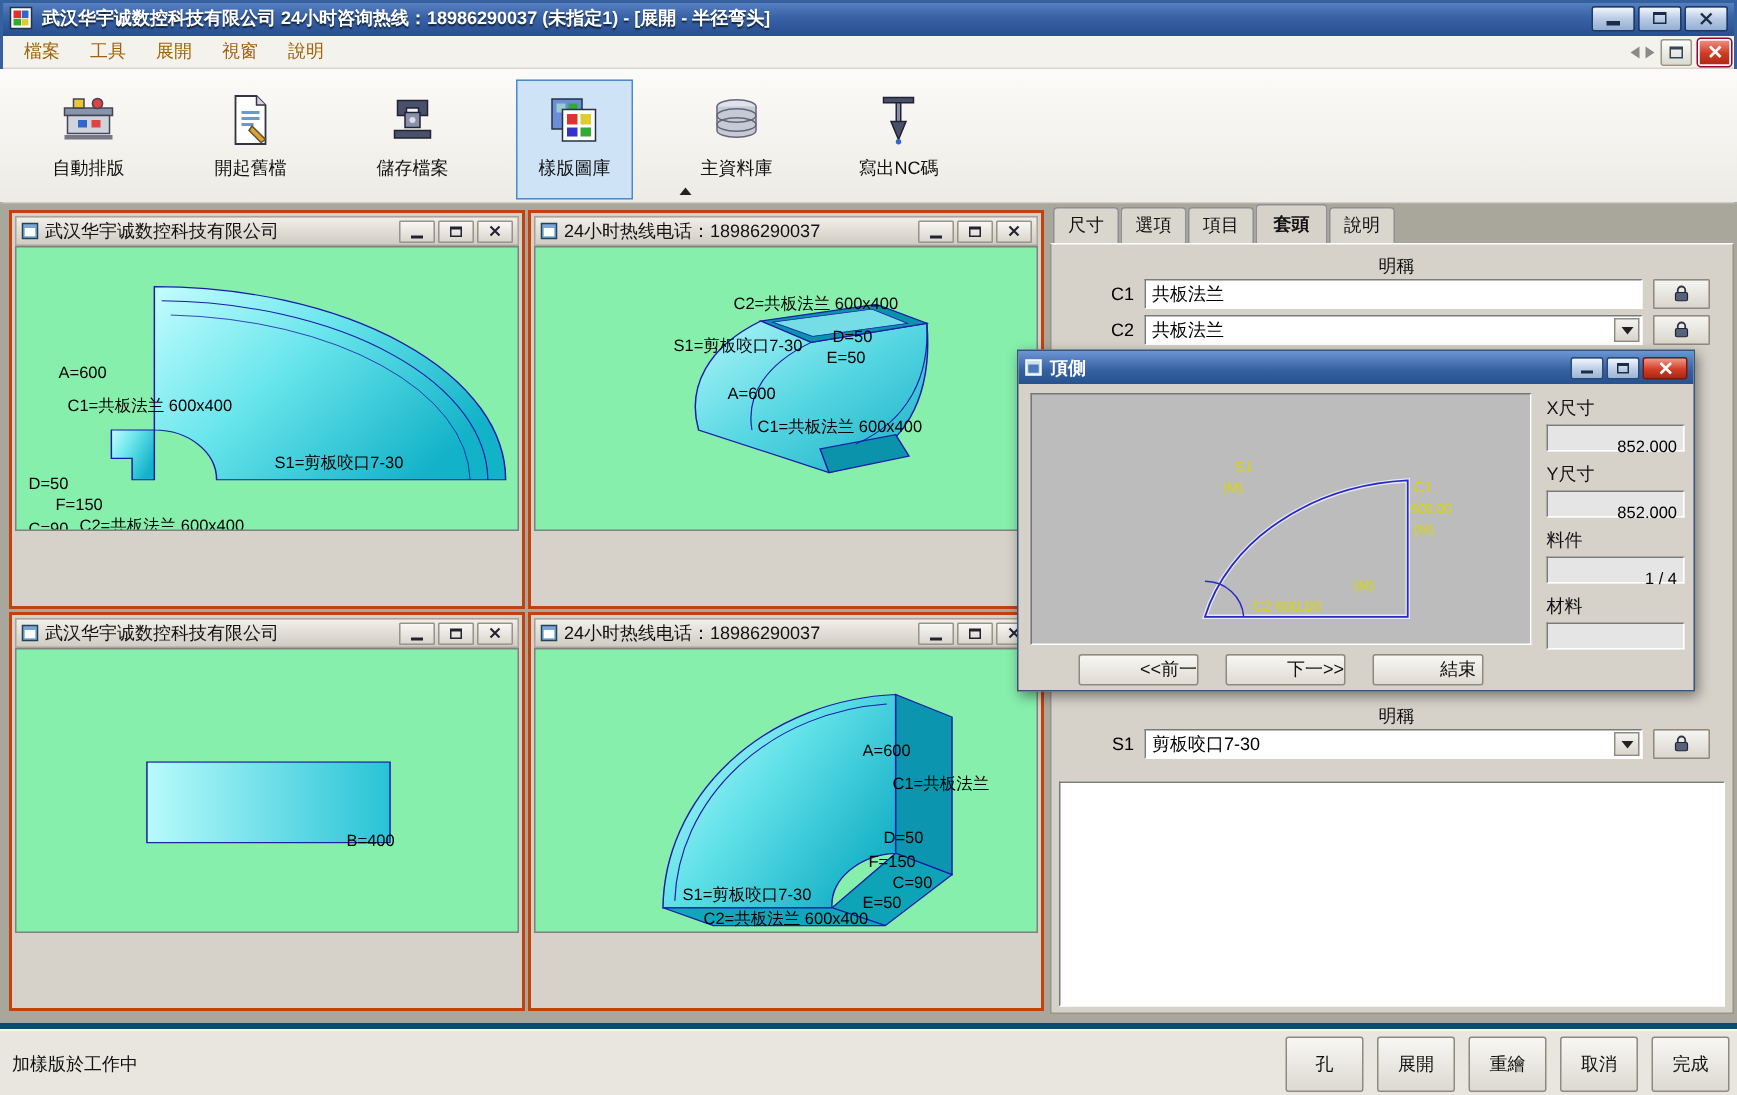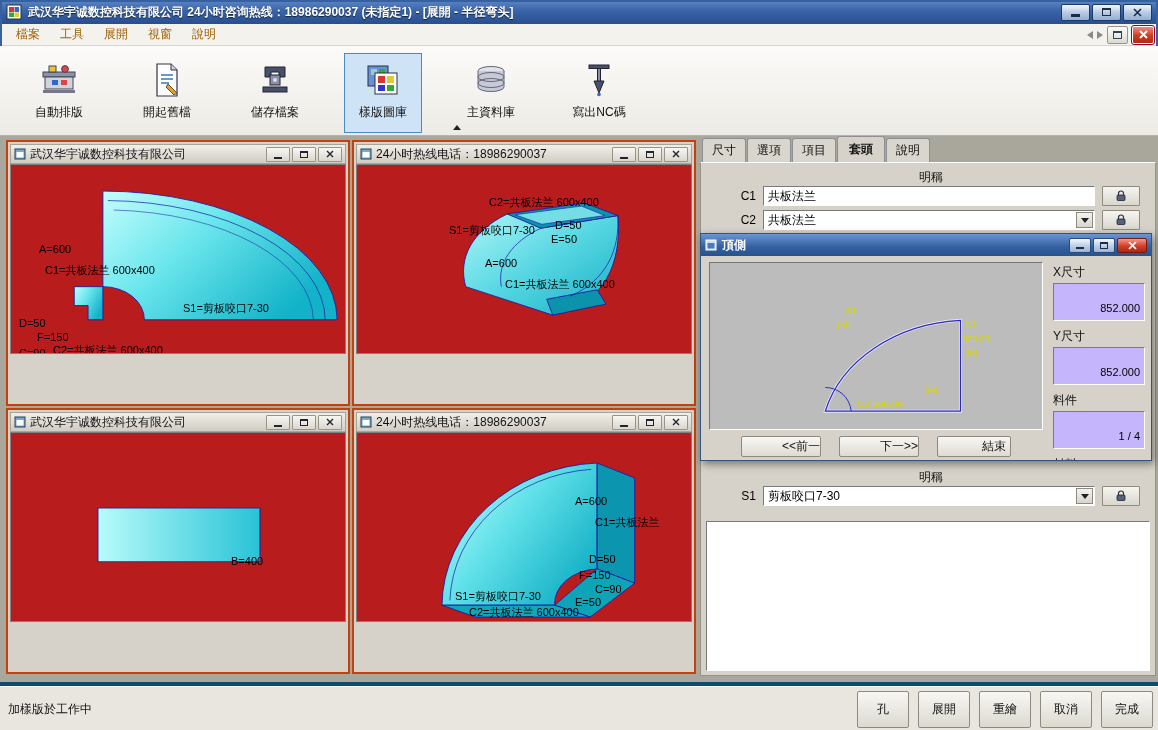--- a/index.html
+++ b/index.html
@@ -35,55 +35,55 @@
 
   
   .client { position:relative; height:546px; background:#a9a69c; overflow:hidden; }
   .child { position:absolute; width:344px; height:266px; background:#d6d2c9; border:2px solid #c2410c; padding:2px; }
   .child-titlebar { height:20px; display:flex; align-items:center; gap:4px; background:linear-gradient(#f1efe9,#d0ccc3); border:1px solid #a8a49a; padding:0 3px; }
   .child-title { font-size:12px; color:#111; white-space:nowrap; overflow:hidden; }
   .child-btns { margin-left:auto; display:flex; gap:2px; }
   .cw-btn { width:24px; height:15px; background:linear-gradient(#f8f7f3,#d9d6cd); border:1px solid #98948a; border-radius:1px; display:flex; align-items:center; justify-content:center; }
   .cg-min { width:8px; height:2px; background:#223; margin-top:7px; }
   .cg-max { width:8px; height:7px; border:1px solid #223; border-top-width:2px; }
-  .child-content { position:relative; height:190px; background:#b91c1c; border:1px solid #808080; overflow:hidden; }
+  .child-content { position:relative; height:190px; background:#86efac; border:1px solid #808080; overflow:hidden; }
   .child-content svg.draw { position:absolute; left:0; top:0; width:100%; height:100%; }
   .dlabel { position:absolute; font-size:11px; color:#000; white-space:nowrap; }
 
   
   .panel-tabs { position:absolute; left:702px; top:2px; display:flex; align-items:flex-end; height:24px; }
   .ptab { font-size:12px; padding:3px 9px; background:#d9d6cd; border:1px solid #8e9096; border-bottom:none; border-radius:3px 3px 0 0; margin-right:1px; color:#111; }
   .ptab.active { font-weight:bold; background:#d6d2c9; padding:4px 11px; position:relative; z-index:2; }
   .panel-body { position:absolute; left:700px; top:26px; width:456px; height:514px; background:#d6d2c9; border:1px solid #97938a; border-top-color:#fff; }
   .pheader { position:absolute; left:64px; width:332px; text-align:center; font-size:12px; color:#111; }
   .prow { position:absolute; left:0; width:100%; height:22px; display:flex; align-items:center; }
   .plabel { width:62px; text-align:right; padding-right:7px; font-size:12px; }
   .pfield { width:332px; height:20px; background:#fff; border:1px solid; border-color:#7a7a7a #fff #fff #7a7a7a; display:flex; align-items:center; padding-left:4px; font-size:12px; }
   .combo { padding-left:4px; padding-right:0; justify-content:space-between; }
   .combo-arrow { width:17px; height:16px; margin-right:1px; background:linear-gradient(#f4f3ef,#d8d5cc); border:1px solid #8e8a80; display:flex; align-items:center; justify-content:center; }
   .tri-down { width:0; height:0; border-left:4px solid transparent; border-right:4px solid transparent; border-top:5px solid #222; }
   .lockbtn { margin-left:7px; width:38px; height:20px; background:linear-gradient(#f6f5f1,#d9d6cd); border:1px solid #8e8a80; border-radius:1px; display:flex; align-items:center; justify-content:center; }
   .pnotes { position:absolute; left:5px; top:358px; width:444px; height:150px; background:#fff; border:1px solid; border-color:#7a7a7a #fff #fff #7a7a7a; }
 
   
-  .dialog { position:absolute; left:700px; top:97px; width:452px; height:228px; background:#d6d2c9; border:1px solid #35537c; box-shadow:2px 3px 8px rgba(0,0,0,.45); z-index:10; overflow:hidden; }
+  .dialog { position:absolute; left:678px; top:97px; width:452px; height:228px; background:#d6d2c9; border:1px solid #35537c; box-shadow:2px 3px 8px rgba(0,0,0,.45); z-index:10; overflow:hidden; }
   .dialog-titlebar { height:22px; background:linear-gradient(#6b95d4,#34609f 60%,#27528f); display:flex; align-items:center; gap:5px; padding:0 4px; }
   .dialog-title { color:#fff; font-size:12px; font-weight:bold; }
   .dlg-cap { margin-left:auto; display:flex; gap:2px; }
   .dlg-btn { width:22px; height:15px; background:linear-gradient(#f4f8ff,#bccde6 55%,#9cb4d4); border:1px solid #2a4a78; border-radius:2px; display:flex; align-items:center; justify-content:center; }
   .dlg-btn .g-min { background:#1a2c48; width:8px; height:2px; margin-top:6px; }
   .dlg-btn .g-max { border-color:#1a2c48; width:8px; height:7px; }
   .dlg-close { width:30px; background:linear-gradient(#f3988a,#d23f27 55%,#a92812); border:1px solid #7c180a; }
   .dlg-preview { position:absolute; left:8px; top:28px; width:334px; height:168px; background:#bcbcbc; border:1px solid; border-color:#777 #fff #fff #777; }
   .dlg-buttons { position:absolute; left:8px; top:202px; width:334px; display:flex; justify-content:center; gap:18px; }
   .btn { height:21px; min-width:74px; font-size:12px; color:#111; background:linear-gradient(#f8f7f4,#dedbd2); border:1px solid #8e8a80; border-radius:2px;padding-left:40px; }
   .dlg-fields { position:absolute; left:352px; top:30px; width:92px; }
   .dfield { margin-bottom:7px; }
   .dfield .dlab { display:block; font-size:12px; margin-bottom:2px; color:#111; }
-  .dfield .dval { height:18px; background:#c4b5fd; border:1px solid; border-color:#7a7a7a #fff #fff #7a7a7a; font-size:11px; text-align:right; padding:18px 4px; }
+  .dfield .dval { height:18px; background:#e5e5e5; border:1px solid; border-color:#7a7a7a #fff #fff #7a7a7a; font-size:11px; text-align:right; padding:8px 4px; }
 
   
   .statusbar { position:relative; height:48px; background:#e9e6df; border-top:4px solid #0c4a6e; box-shadow:inset 0 1px 0 #fff; }
   .status-text { position:absolute; left:8px; top:15px; font-size:12px; color:#111; }
   .status-buttons { position:absolute; right:5px; top:5px; display:flex; gap:9px; }
   .sbtn { width:52px; height:37px; font-size:12px; color:#111; background:linear-gradient(#f8f7f4,#dcd9d0); border:1px solid #8e8a80; border-radius:2px; }
 </style>
 </head>
 <body>
 

